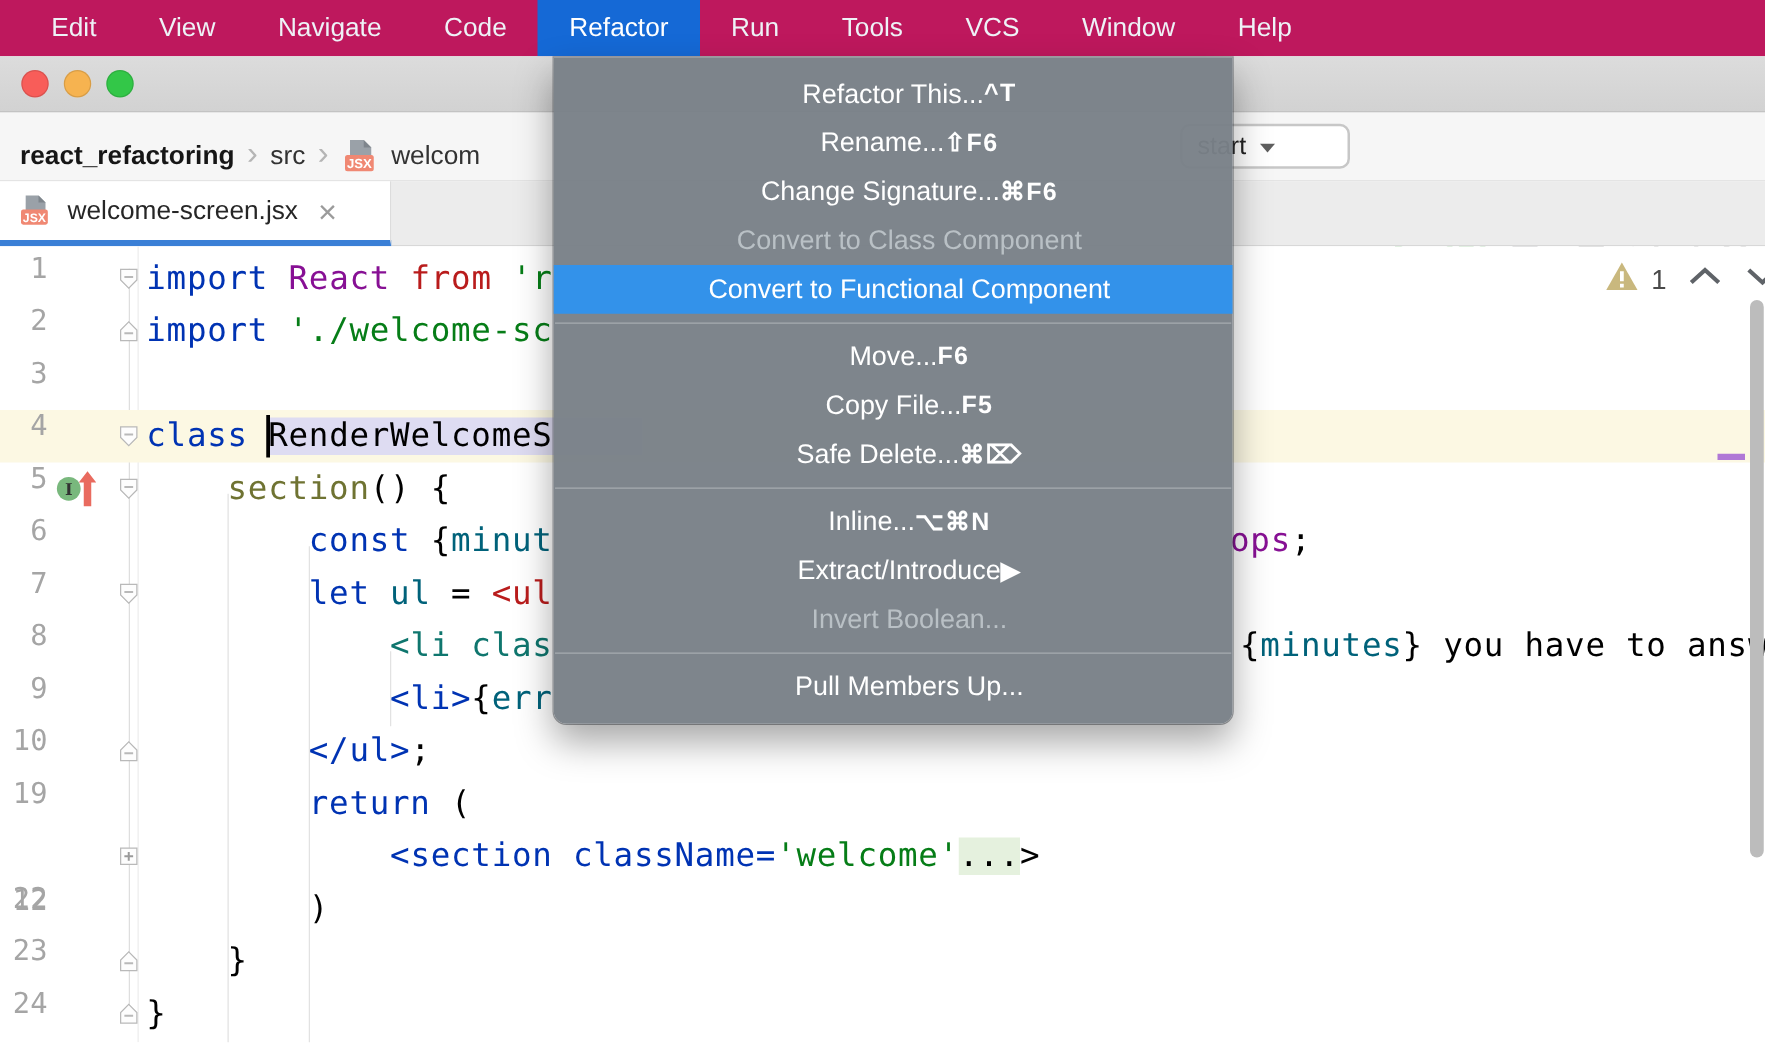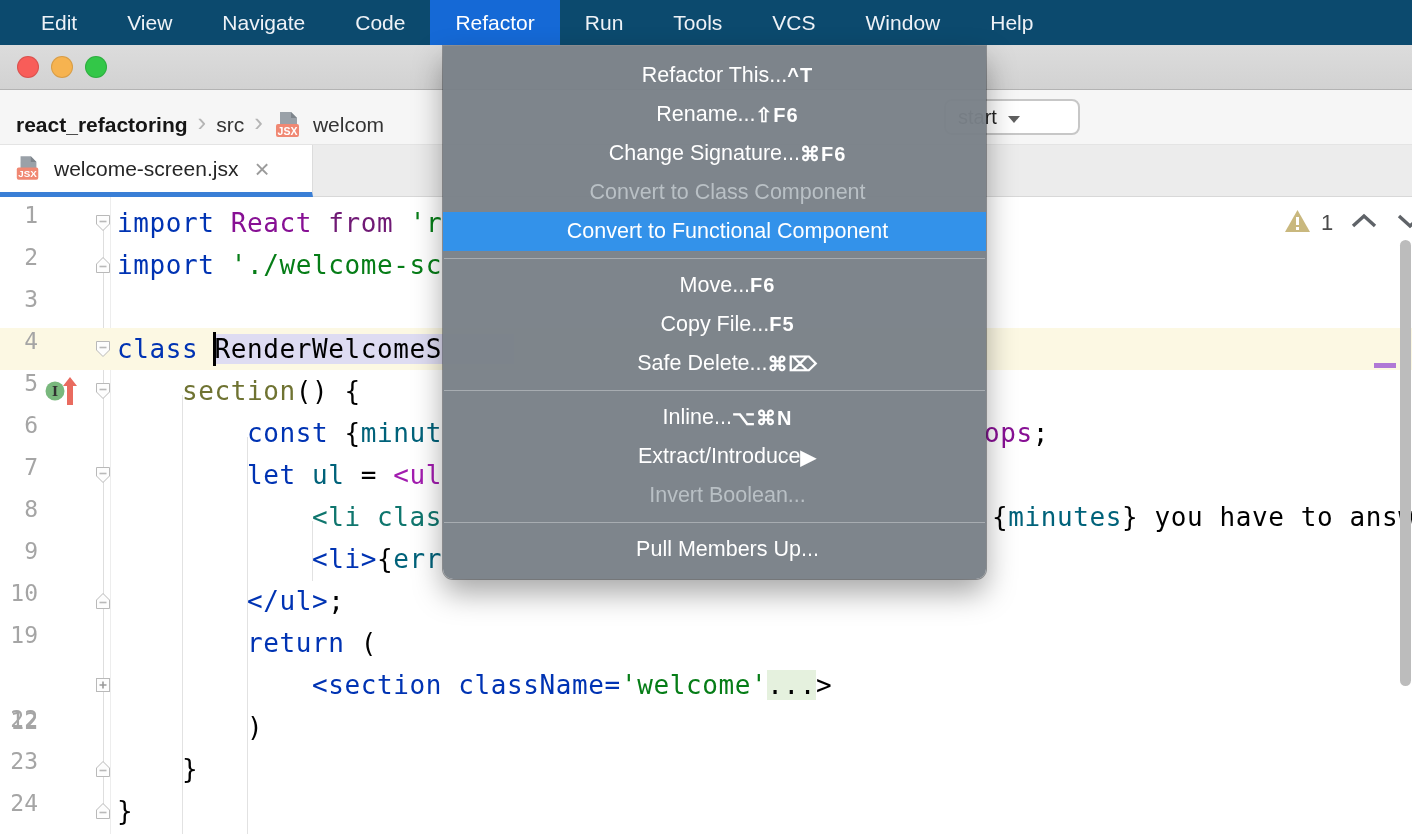--- a/index.html
+++ b/index.html
@@ -1,21 +1,21 @@
 <!DOCTYPE html>
 <html><head>
 <meta charset="utf-8">
 <style>
   html,body{margin:0;padding:0;background:#fff;}
   #app{position:relative;width:1412px;height:834px;overflow:hidden;
        font-family:"Liberation Sans",sans-serif;-webkit-font-smoothing:antialiased;}
 
   
   #menubar{position:absolute;left:0;top:0;width:1412px;height:45px;
-           background:#0c4a6e;display:flex;align-items:stretch;padding-left:16px;box-sizing:border-box;}
+           background:#be185d;display:flex;align-items:stretch;padding-left:16px;box-sizing:border-box;}
   .mb-item{color:#eef2f7;font-size:21px;display:flex;align-items:center;padding:0 25px;cursor:default;}
   .mb-item.active{background:#1569d6;color:#fff;}
 
   
   #titlebar{position:absolute;left:0;top:45px;width:1412px;height:45px;
             background:linear-gradient(#dcdcdc,#d2d2d2);border-bottom:1px solid #b3b3b3;box-sizing:border-box;}
   .traffic{position:absolute;top:56px;width:22px;height:22px;border-radius:50%;box-shadow:inset 0 0 0 1px rgba(0,0,0,.12);}
   #tl-close{left:17px;background:#f85d59;}
   #tl-min{left:51px;background:#f6b350;}
   #tl-zoom{left:85px;background:#33c748;}
@@ -198,21 +198,21 @@
     <div id="fold-rail"></div>
     <div class="indent-guide" style="left:182px;top:198px;height:570px"></div>
     <div class="indent-guide" style="left:247px;top:240px;height:486px"></div>
     <div class="indent-guide" style="left:312px;top:324px;height:60px"></div>
     <div id="editor-lines">
         <div class="lnum" style="top: 5px;">1</div>
         <div class="fold-marker" style="top: 16px;"><svg width="20" height="20" viewBox="0 0 20 20">
             <path d="M3.5 2.5h13v8.5l-6.5 6.5-6.5-6.5z" fill="#fdfdfd" stroke="#b9b9b9"></path>
             <path d="M6.5 8.5h7" stroke="#b9b9b9" stroke-width="1.6"></path>
           </svg></div>
-        <div class="code-line" style="left: 117px; top: 5px;"><span style="color: rgb(0, 51, 179);">import</span><span style="color: rgb(0, 0, 0);"> </span><span style="color: rgb(135, 16, 148);">React</span><span style="color: rgb(0, 0, 0);"> </span><span style="color: #701a75;">from</span><span style="color: rgb(0, 0, 0);"> </span><span style="color: rgb(6, 125, 23);">'r</span></div>
+        <div class="code-line" style="left: 117px; top: 5px;"><span style="color: rgb(0, 51, 179);">import</span><span style="color: rgb(0, 0, 0);"> </span><span style="color: rgb(135, 16, 148);">React</span><span style="color: rgb(0, 0, 0);"> </span><span style="color: #b91c1c;">from</span><span style="color: rgb(0, 0, 0);"> </span><span style="color: rgb(6, 125, 23);">'r</span></div>
         <div class="lnum" style="top: 47px;">2</div>
         <div class="fold-marker" style="top: 58px;"><svg width="20" height="20" viewBox="0 0 20 20">
             <path d="M3.5 17.5h13V9l-6.5-6.5L3.5 9z" fill="#fdfdfd" stroke="#b9b9b9"></path>
             <path d="M6.5 11.5h7" stroke="#b9b9b9" stroke-width="1.6"></path>
           </svg></div>
         <div class="code-line" style="left: 117px; top: 47px;"><span style="color: rgb(0, 51, 179);">import</span><span style="color: rgb(0, 0, 0);"> </span><span style="color: rgb(6, 125, 23);">'./welcome-sc</span></div>
         <div class="lnum" style="top: 89px;">3</div>
         <div class="code-line" style="left: 117px; top: 89px;"></div>
         <div class="cur-line" style="top: 131px;"></div>
         <div class="lnum" style="top: 131px;">4</div>
@@ -236,21 +236,21 @@
           </svg></div>
         <div class="code-line" style="left: 117px; top: 173px;"><span style="color: rgb(0, 0, 0);">    </span><span style="color: rgb(111, 115, 50);">section</span><span style="color: rgb(0, 0, 0);">() {</span></div>
         <div class="lnum" style="top: 215px;">6</div>
         <div class="code-line" style="left: 117px; top: 215px;"><span style="color: rgb(0, 0, 0);">        </span><span style="color: rgb(0, 51, 179);">const</span><span style="color: rgb(0, 0, 0);"> {</span><span style="color: rgb(0, 98, 122);">minut</span></div>
         <div class="code-line" style="left: 984px; top: 215px;"><span style="color: rgb(135, 16, 148);">ops</span><span style="color: rgb(0, 0, 0);">;</span></div>
         <div class="lnum" style="top: 257px;">7</div>
         <div class="fold-marker" style="top: 268px;"><svg width="20" height="20" viewBox="0 0 20 20">
             <path d="M3.5 2.5h13v8.5l-6.5 6.5-6.5-6.5z" fill="#fdfdfd" stroke="#b9b9b9"></path>
             <path d="M6.5 8.5h7" stroke="#b9b9b9" stroke-width="1.6"></path>
           </svg></div>
-        <div class="code-line" style="left: 117px; top: 257px;"><span style="color: rgb(0, 0, 0);">        </span><span style="color: rgb(0, 51, 179);">let</span><span style="color: rgb(0, 0, 0);"> </span><span style="color: rgb(0, 98, 122);">ul</span><span style="color: rgb(0, 0, 0);"> = </span><span style="color: #a21caf;">&lt;ul</span></div>
+        <div class="code-line" style="left: 117px; top: 257px;"><span style="color: rgb(0, 0, 0);">        </span><span style="color: rgb(0, 51, 179);">let</span><span style="color: rgb(0, 0, 0);"> </span><span style="color: rgb(0, 98, 122);">ul</span><span style="color: rgb(0, 0, 0);"> = </span><span style="color: #b91c1c;">&lt;ul</span></div>
         <div class="lnum" style="top: 299px;">8</div>
         <div class="code-line" style="left: 117px; top: 299px;"><span style="color: rgb(0, 0, 0);">            </span><span style="color: #0f766e;">&lt;li clas</span></div>
         <div class="code-line" style="left: 992px; top: 299px;"><span style="color: rgb(0, 0, 0);">{</span><span style="color: rgb(0, 98, 122);">minutes</span><span style="color: rgb(0, 0, 0);">} you have to answ</span></div>
         <div class="lnum" style="top: 341px;">9</div>
         <div class="code-line" style="left: 117px; top: 341px;"><span style="color: rgb(0, 0, 0);">            </span><span style="color: rgb(0, 51, 179);">&lt;li&gt;</span><span style="color: rgb(0, 0, 0);">{</span><span style="color: rgb(0, 98, 122);">err</span></div>
         <div class="lnum" style="top: 383px;">10</div>
         <div class="fold-marker" style="top: 394px;"><svg width="20" height="20" viewBox="0 0 20 20">
             <path d="M3.5 17.5h13V9l-6.5-6.5L3.5 9z" fill="#fdfdfd" stroke="#b9b9b9"></path>
             <path d="M6.5 11.5h7" stroke="#b9b9b9" stroke-width="1.6"></path>
           </svg></div>

